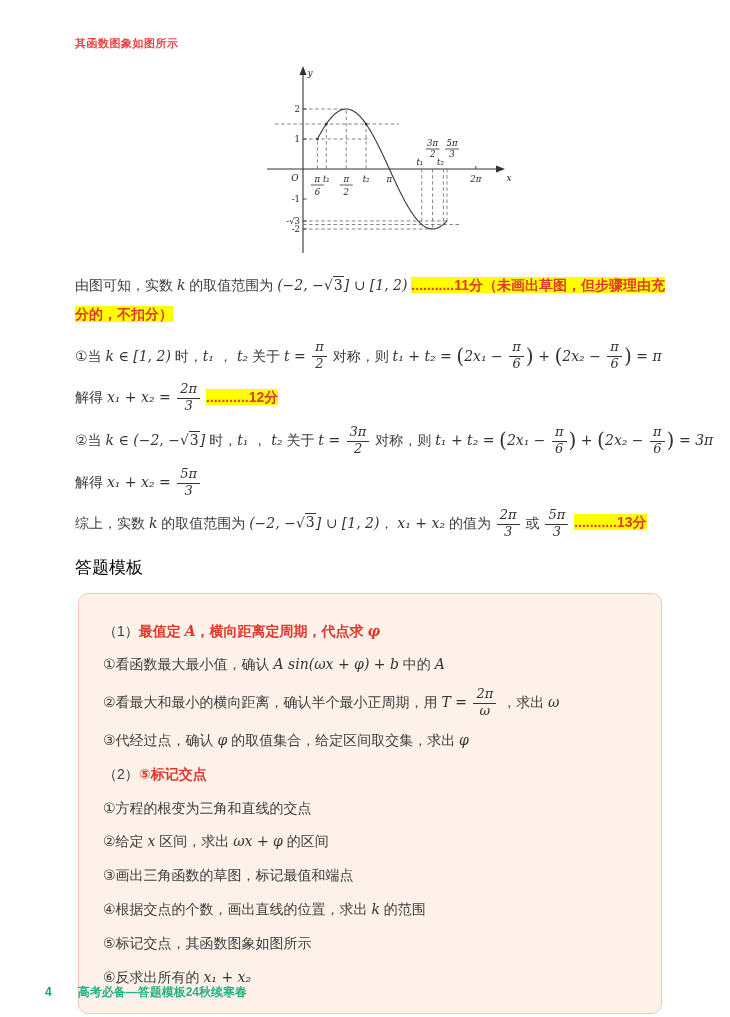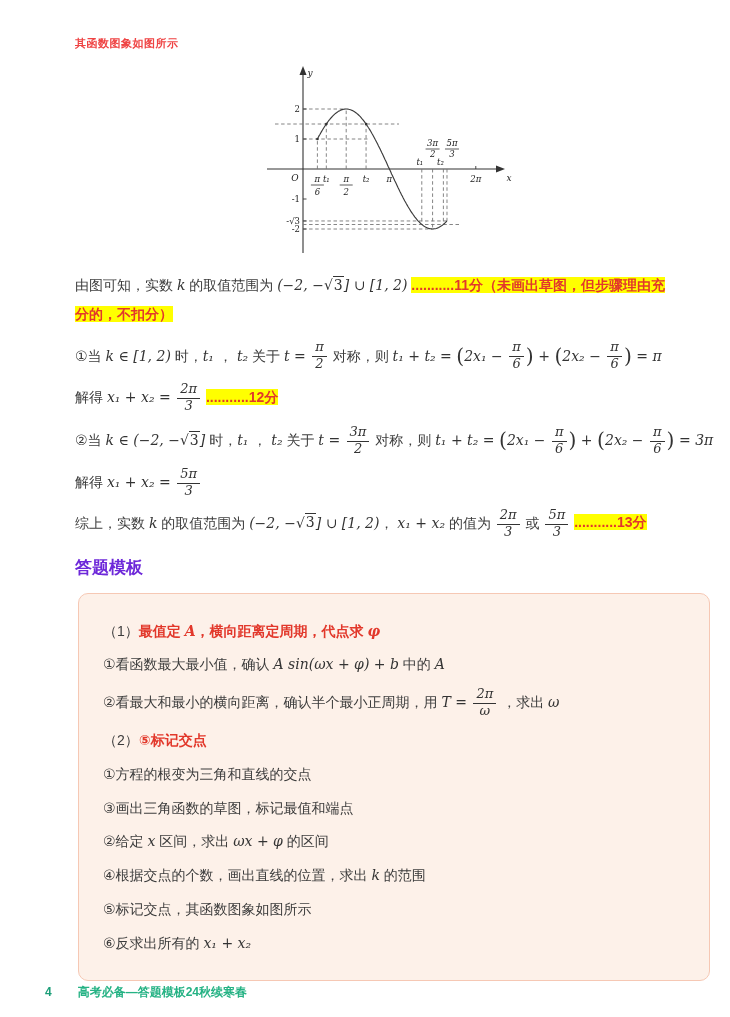--- a/index.html
+++ b/index.html
@@ -27,24 +27,24 @@
   .bp { font-family:"DejaVu Serif",serif; font-size:1.45em; vertical-align:-0.12em; color:#333; }
   .fr { display:inline-block; text-align:center; vertical-align:-0.62em;
         font-family:"DejaVu Serif",serif; font-style:italic; line-height:1.15;
         font-size:0.93em; margin:0 2px; color:#333; }
   .fr .n { display:block; padding:0 3px 1px; border-bottom:1.2px solid #333; }
   .fr .d { display:block; }
   .sq { font-family:"DejaVu Serif",serif; color:#333; }
   .sq .rs { font-style:normal; }
   .sq .rb { border-top:1.2px solid #333; padding:0 1px; }
 
-  .section-title { margin:16px 0 14px; font-size:17px; font-weight:700; color:#6d28d9; }
+  .section-title { margin:16px 0 14px; font-size:17px; font-weight:400; color:#000000; }
 
   .template-box {
-    width:632px; margin-left:3px; background:#fdf1e9;
+    width:584px; margin-left:3px; background:#fdf1e9;
     border:1.5px solid #f6c8b4; border-radius:10px;
     padding:16px 24px 14px;
   }
   .template-box .tline { margin:10px 0; line-height:1.7; white-space:normal; font-size:14px; }
 
   .page-footer { position:absolute; left:45px; bottom:16px; font-size:12px; font-weight:700; }
   .page-footer .pnum  { color:#1b9e78; margin-right:26px; }
   .page-footer .ptitle{ color:#25b284; }
 </style>
 </head>
@@ -120,24 +120,25 @@
       <div class="tline"><span class="tx">解得 </span><span class="m">x₁ + x₂ = </span><span class="fr"><span class="n">5π</span><span class="d">3</span></span></div>
       <div class="tline"><span class="tx">综上，实数 </span><span class="m">k</span><span class="tx"> 的取值范围为 </span><span class="m">(−2, −</span><span class="sq"><span class="rs">√</span><span class="rb">3</span></span><span class="m">] ∪ [1, 2)</span><span class="tx">， </span><span class="m">x₁ + x₂</span><span class="tx"> 的值为 </span><span class="fr"><span class="n">2π</span><span class="d">3</span></span><span class="tx"> 或 </span><span class="fr"><span class="n">5π</span><span class="d">3</span></span><span class="tx"> </span><span class="hl">...........13分</span></div>
     </div>
 
   <div class="section-title">答题模板</div>
 
   <div class="template-box">
       <div class="tline"><span class="tx">（1）</span><span class="rd">最值定 </span><span class="rm">A</span><span class="rd">，横向距离定周期，代点求 </span><span class="rm">φ</span></div>
       <div class="tline"><span class="tx">①看函数最大最小值，确认 </span><span class="m">A sin(ωx + φ) + b</span><span class="tx"> 中的 </span><span class="m">A</span></div>
       <div class="tline"><span class="tx">②看最大和最小的横向距离，确认半个最小正周期，用 </span><span class="m">T = </span><span class="fr"><span class="n">2π</span><span class="d">ω</span></span><span class="tx"> ，求出 </span><span class="m">ω</span></div>
+      <div class="tline"><span class="tx">③代经过点，确认 </span><span class="m">φ</span><span class="tx"> 的取值集合，给定区间取交集，求出 </span><span class="m">φ</span></div>
       <div class="tline"><span class="tx">（2）</span><span class="rd">⑤标记交点</span></div>
       <div class="tline"><span class="tx">①方程的根变为三角和直线的交点</span></div>
+      <div class="tline"><span class="tx">②给定 </span><span class="m">x</span><span class="tx"> 区间，求出 </span><span class="m">ωx + φ</span><span class="tx"> 的区间</span></div>
       <div class="tline"><span class="tx">③画出三角函数的草图，标记最值和端点</span></div>
-      <div class="tline"><span class="tx">②给定 </span><span class="m">x</span><span class="tx"> 区间，求出 </span><span class="m">ωx + φ</span><span class="tx"> 的区间</span></div>
       <div class="tline"><span class="tx">④根据交点的个数，画出直线的位置，求出 </span><span class="m">k</span><span class="tx"> 的范围</span></div>
       <div class="tline"><span class="tx">⑤标记交点，其函数图象如图所示</span></div>
       <div class="tline"><span class="tx">⑥反求出所有的 </span><span class="m">x₁ + x₂</span></div>
     </div>
 </div>
 
 <div class="page-footer">
   <span class="pnum">4</span><span class="ptitle">高考必备—答题模板24秋续寒春</span>
 </div>
 

